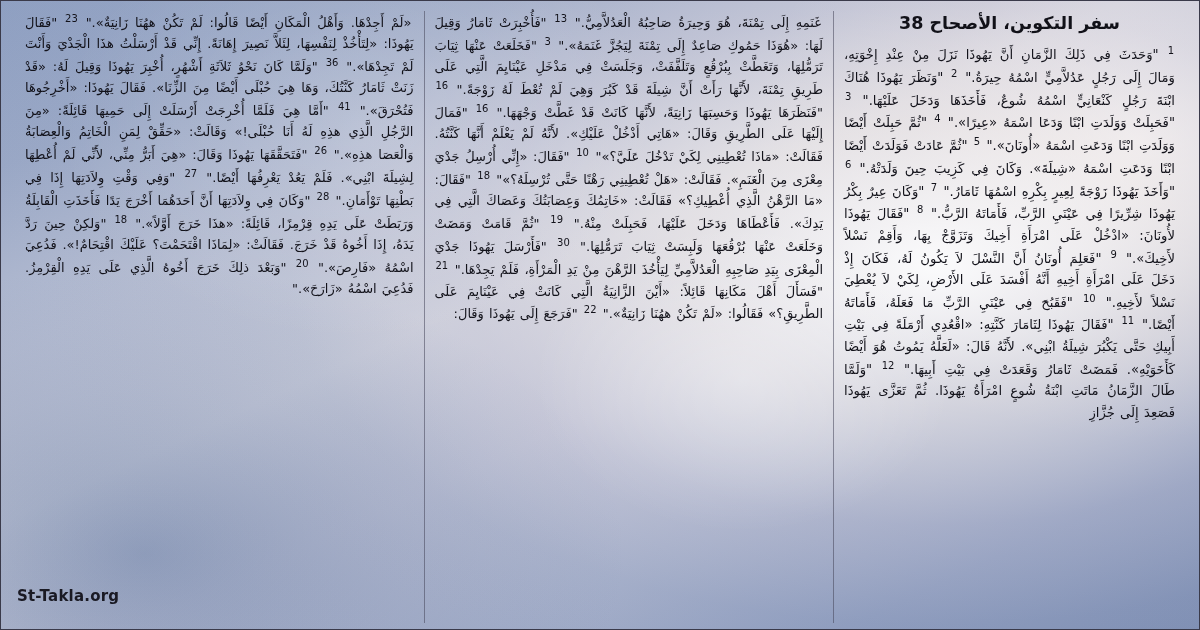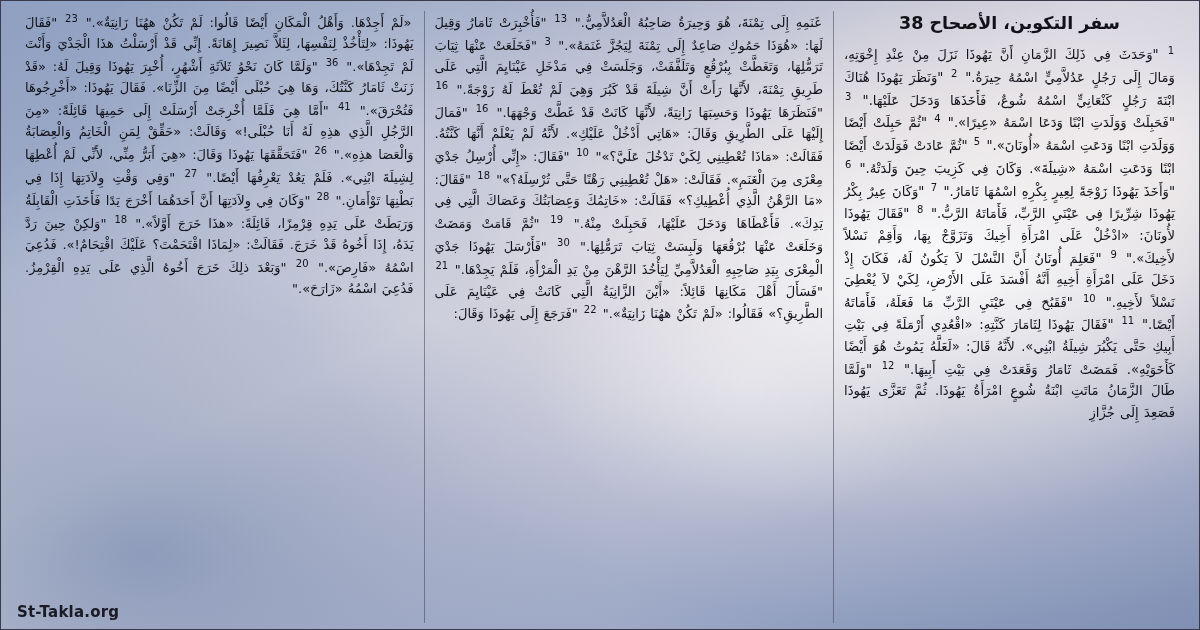--- a/index.html
+++ b/index.html
@@ -86,21 +86,21 @@
   .vnum {
     font-size: 10px;
     font-weight: normal;
     vertical-align: super;
     color: #12121a;
     padding: 0 1px;
   }
   .watermark {
     position: absolute;
     left: 16px;
-    bottom: 8px;
+    bottom: 24px;
     z-index: 5;
     font-family: "DejaVu Sans", sans-serif;
     font-weight: bold;
     font-size: 15px;
     color: #1a1a24;
     letter-spacing: 0.2px;
   }
 </style>
 </head>
 <body>

